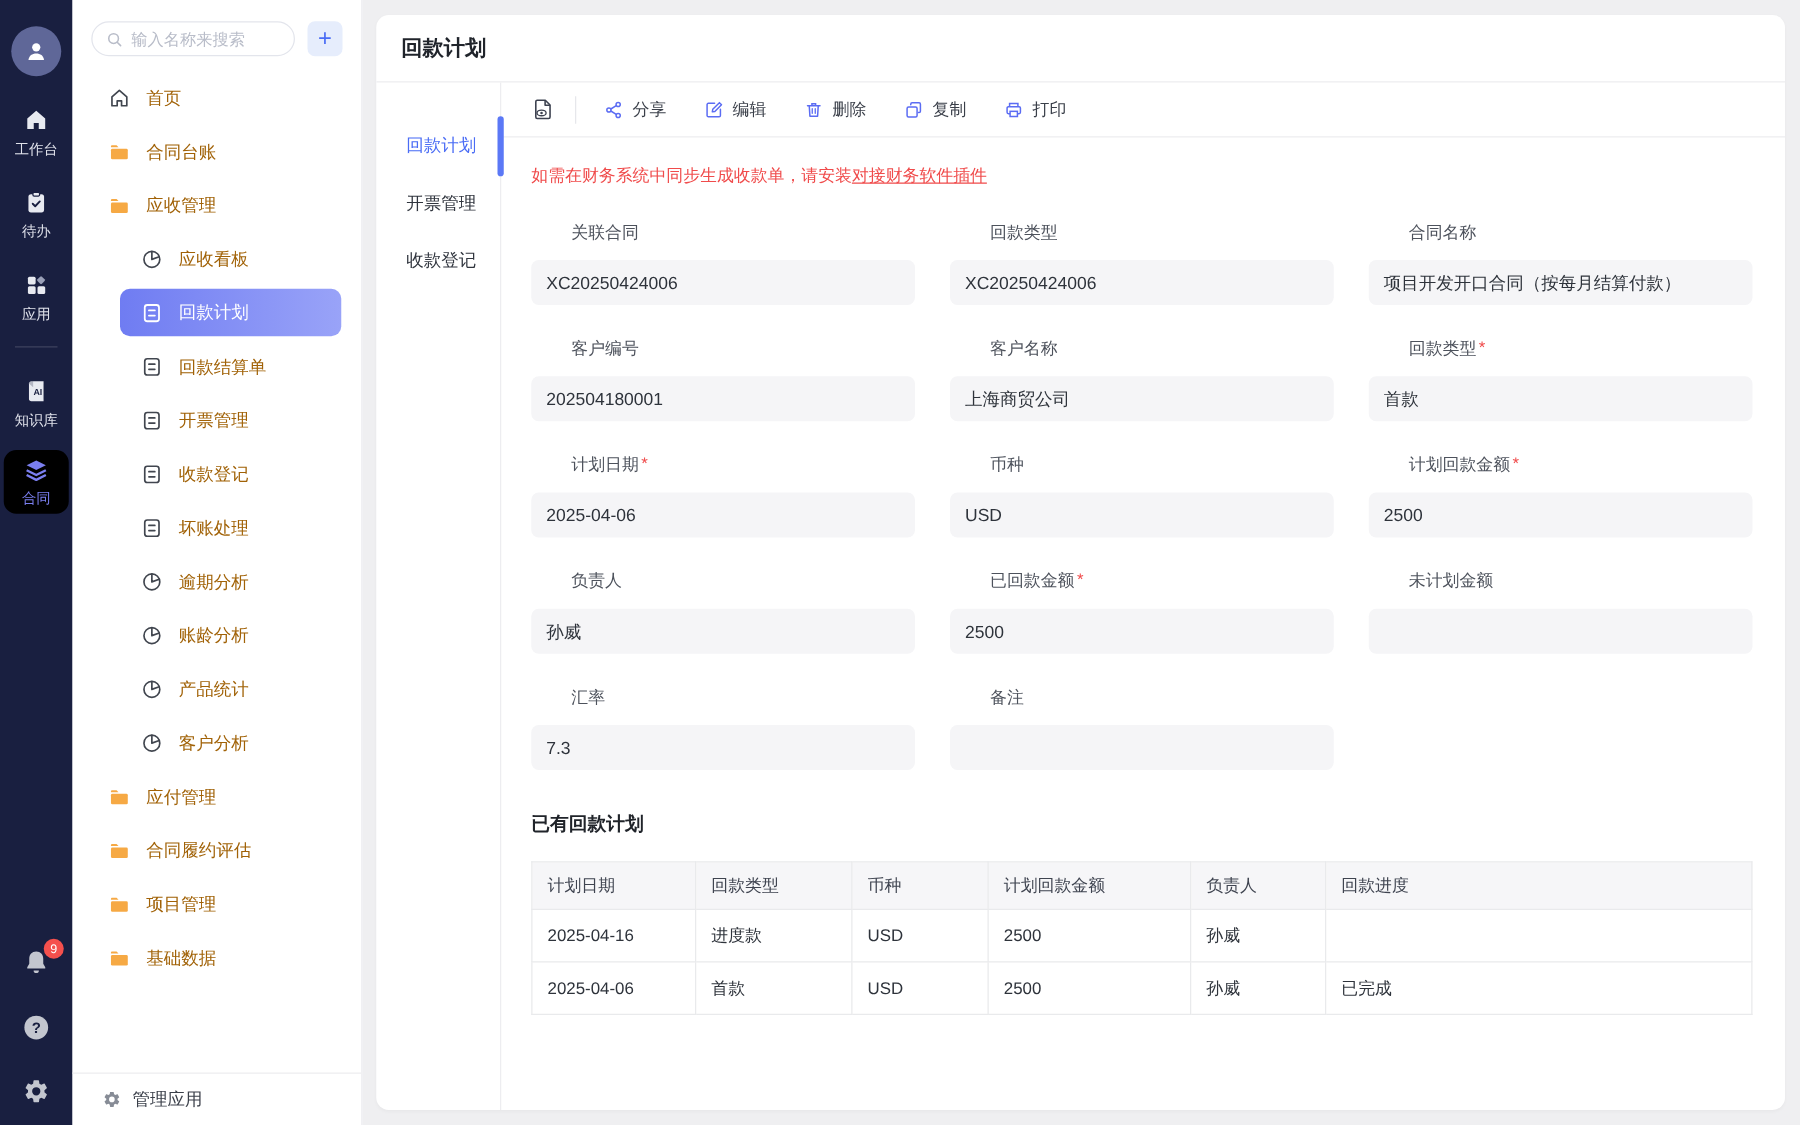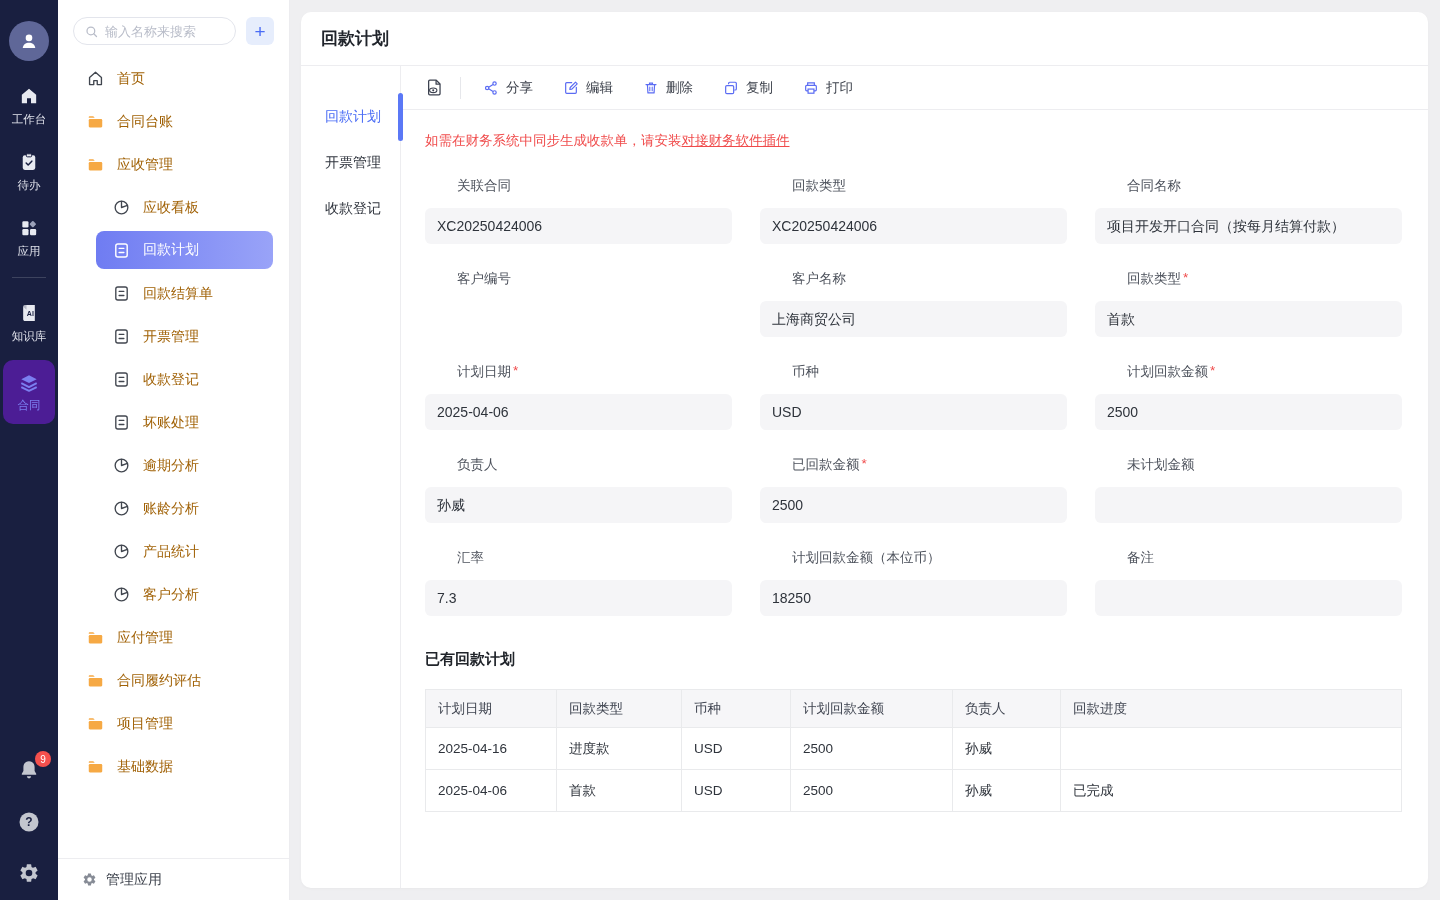--- a/index.html
+++ b/index.html
@@ -19,21 +19,21 @@
     width:40px; height:40px; border-radius:50%; background:#5f6798;
     margin-top:21px; display:flex; align-items:center; justify-content:center; cursor:pointer;
   }
   .rail-item {
     margin-top:25px; display:flex; flex-direction:column; align-items:center;
     gap:6px; color:#dfe1ea; font-size:11.5px; cursor:pointer; width:100%;
   }
   .rail-item:first-of-type { margin-top:47px; }
   .rail-divider { width:34px; height:1px; background:rgba(255,255,255,.16); margin-top:18px; }
   .rail-contract {
-    width:52px; height:64px; margin-top:16px; background:#4c1d95; border-radius:10px;
+    width:52px; height:51px; margin-top:16px; background:#000000; border-radius:10px;
     display:flex; flex-direction:column; align-items:center; justify-content:center;
     gap:4px; color:#7b7ff0; font-size:11.5px; cursor:pointer;
   }
   .rail-bottom { margin-top:auto; display:flex; flex-direction:column; align-items:center; gap:28px; padding-bottom:16px; }
   .bell-wrap { position:relative; cursor:pointer; }
   .badge {
     position:absolute; top:-7px; right:-10px; min-width:16px; height:16px; padding:0 4px;
     background:#f5504d; color:#fff; font-size:10px; border-radius:9px;
     display:flex; align-items:center; justify-content:center;
   }
@@ -532,20 +532,21 @@
                   <span>合同名称</span>
                   <span class="req"></span>
                 </div>
               <div class="f-value">项目开发开口合同（按每月结算付款）</div>
             </div>
             <div>
               <div class="f-label">
                   <span>客户编号</span>
                   <span class="req"></span>
                 </div>
+              <div class="f-value">202504180001</div>
             </div>
             <div>
               <div class="f-label">
                   <span>客户名称</span>
                   <span class="req"></span>
                 </div>
               <div class="f-value">上海商贸公司</div>
             </div>
             <div>
               <div class="f-label">
@@ -595,27 +596,20 @@
                   <span class="req"></span>
                 </div>
               <div class="f-value"></div>
             </div>
             <div>
               <div class="f-label">
                   <span>汇率</span>
                   <span class="req"></span>
                 </div>
               <div class="f-value">7.3</div>
-            </div>
-            <div>
-              <div class="f-label">
-                  <span>计划回款金额（本位币）</span>
-                  <span class="req"></span>
-                </div>
-              <div class="f-value">18250</div>
             </div>
             <div>
               <div class="f-label">
                   <span>备注</span>
                   <span class="req"></span>
                 </div>
               <div class="f-value"></div>
             </div>
           </div>
 

